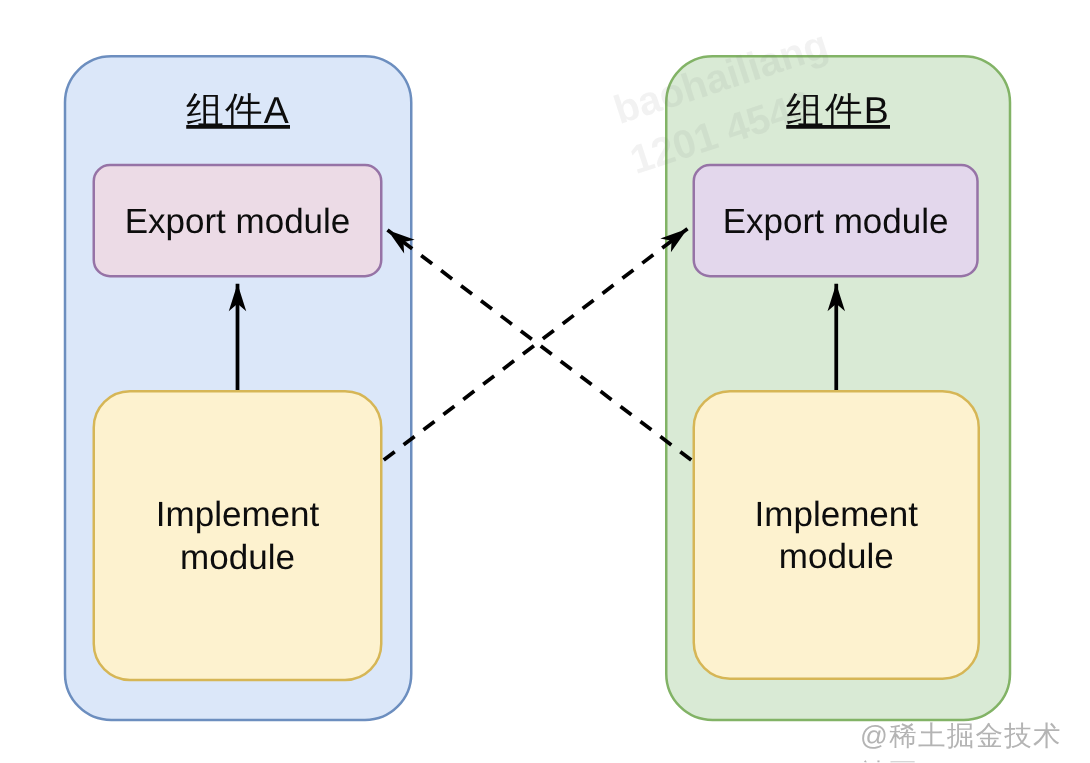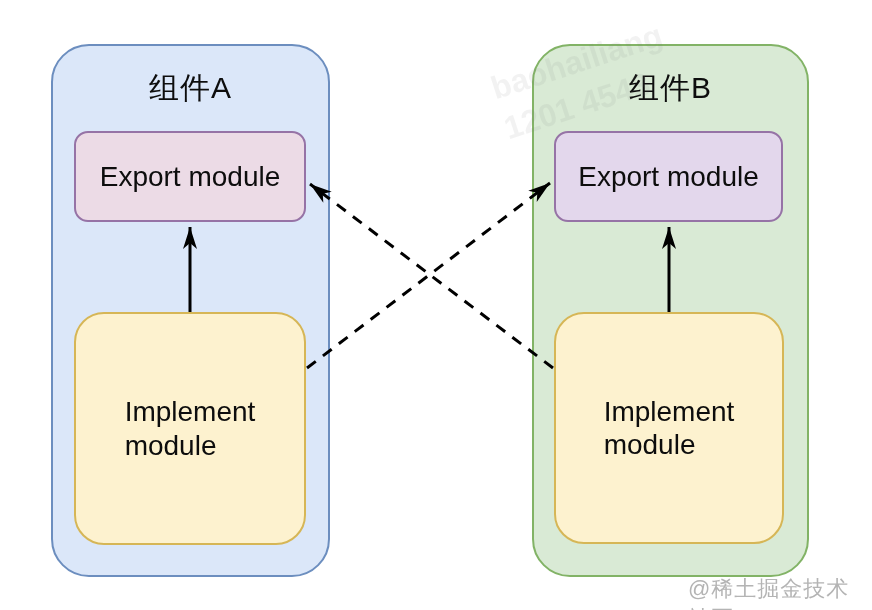--- a/index.html
+++ b/index.html
@@ -9,25 +9,25 @@
   }
   .component{
     position:absolute;border-radius:38px;border:2px solid;box-sizing:border-box;
   }
   .comp-a{left:51px;top:44px;width:279px;height:533px;
     background:var(--comp-a-fill);border-color:var(--comp-a-stroke);}
   .comp-b{left:532px;top:44px;width:277px;height:533px;
     background:var(--comp-b-fill);border-color:var(--comp-b-stroke);}
   .comp-title{
     position:absolute;top:22px;left:0;width:100%;text-align:center;
-    font-size:30px;color:var(--text);letter-spacing:1px;
+    font-size:30px;color:var(--text);letter-spacing:1px;text-decoration:underline;
   }
   .node{
     position:absolute;box-sizing:border-box;border:2px solid;
-    display:flex;align-items:center;justify-content:center;text-align:left;
+    display:flex;align-items:center;justify-content:center;text-align:center;
     color:var(--text);font-size:28px;line-height:1.18;
   }
   .export-a{left:74px;top:131px;width:232px;height:91px;border-radius:14px;
     background:var(--export-a-fill);border-color:var(--export-stroke);}
   .export-b{left:554px;top:131px;width:229px;height:91px;border-radius:14px;
     background:var(--export-b-fill);border-color:var(--export-stroke);}
   .impl-a{left:74px;top:312px;width:232px;height:233px;border-radius:30px;
     background:var(--impl-fill);border-color:var(--impl-stroke);}
   .impl-b{left:554px;top:312px;width:230px;height:232px;border-radius:30px;
     background:var(--impl-fill);border-color:var(--impl-stroke);}

